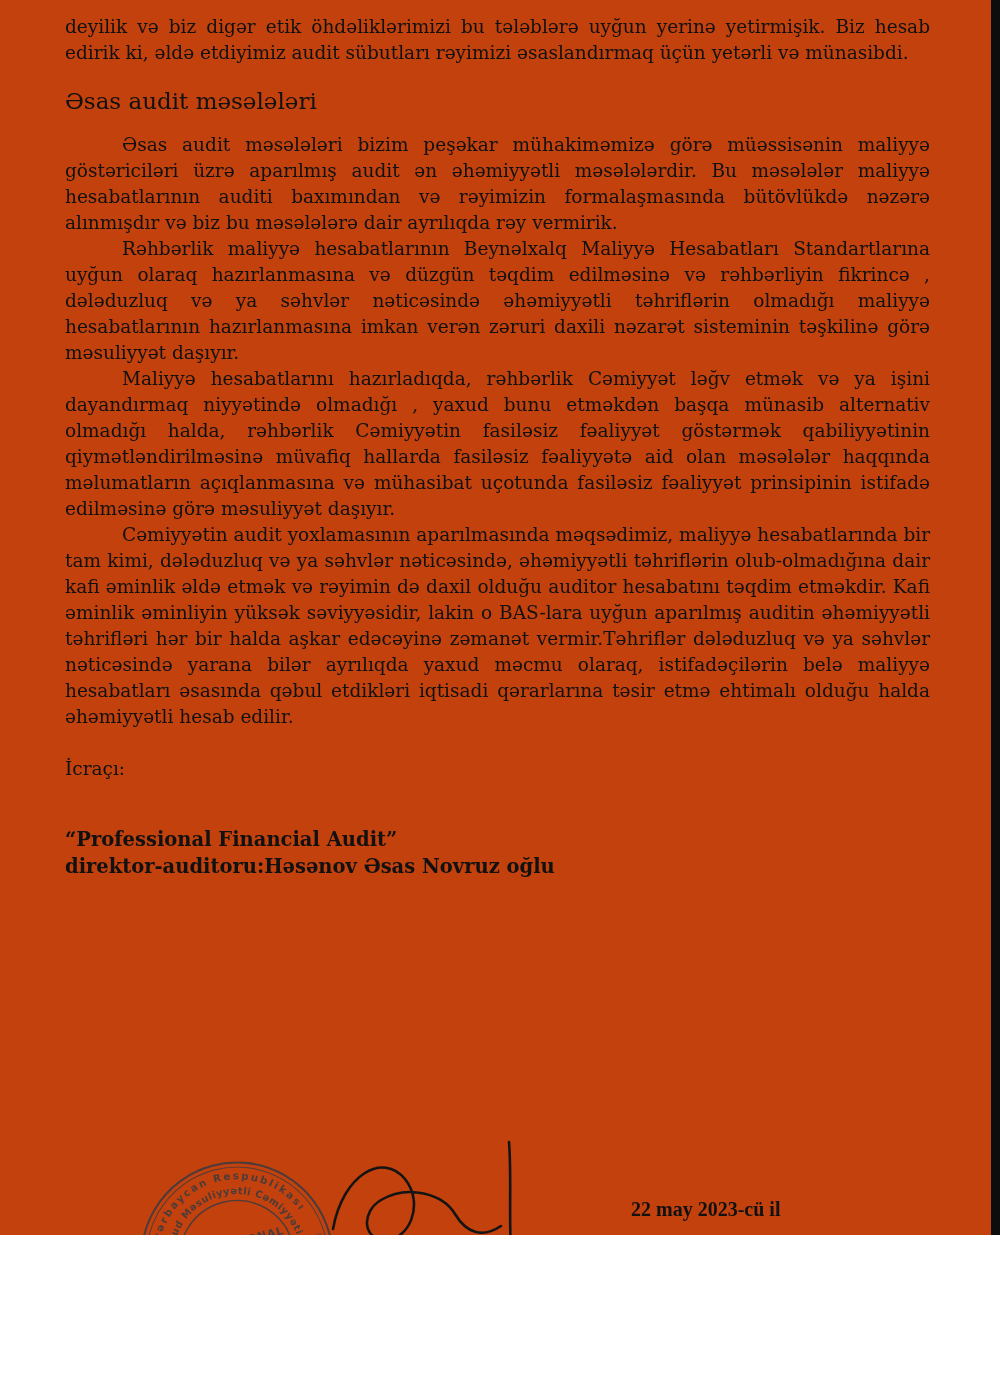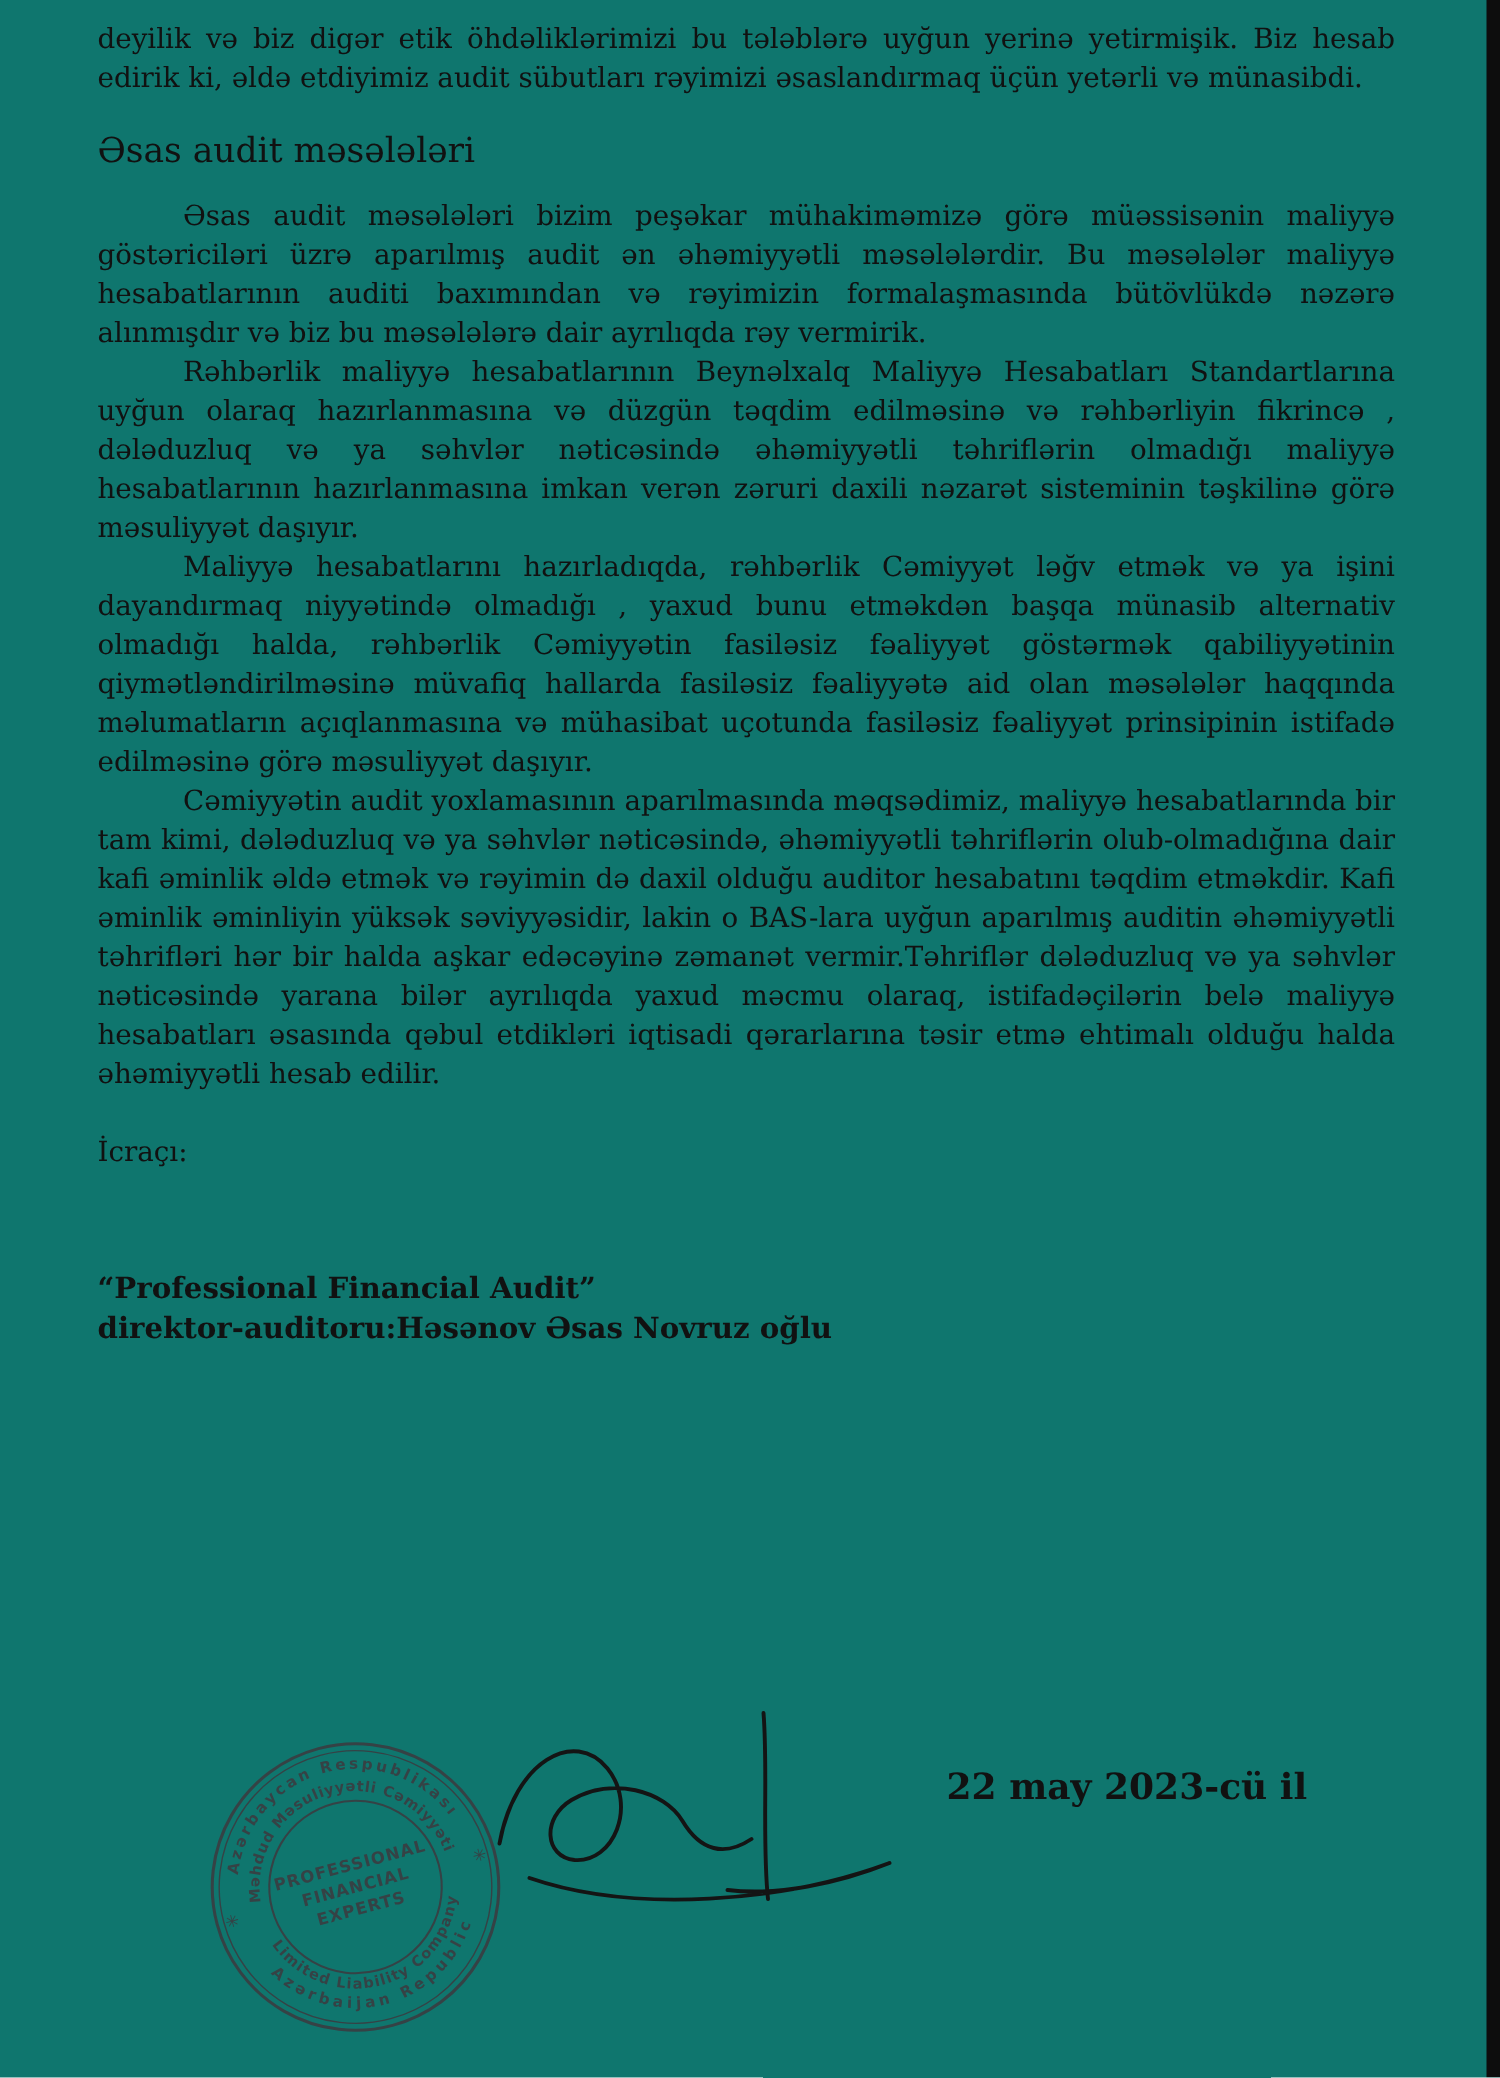--- a/index.html
+++ b/index.html
@@ -3,22 +3,22 @@
 <meta charset="utf-8">
 <style>
   html, body {
     margin: 0;
     padding: 0;
     background: #ffffff;
   }
   .page {
     position: relative;
     width: 1000px;
-    height: 1385px;
-    background: #0f766e;
+    height: 1235px;
+    background: #c2410c;
     overflow: hidden;
     font-family: "DejaVu Serif", "Liberation Serif", serif;
     color: #111111;
   }
   .content {
     padding: 14px 70px 0 65px;
   }
   .para {
     font-size: 18.5px;
     line-height: 26px;
@@ -36,21 +36,21 @@
     margin: 22px 0 18px 0;
     text-align: justify;
   }
   .executor {
     font-size: 18.5px;
     line-height: 26px;
     font-weight: normal;
     margin-top: 26px;
   }
   .company-block {
-    margin-top: 63px;
+    margin-top: 44px;
     font-weight: bold;
     font-size: 19.5px;
     line-height: 27px;
   }
   .company-block div { margin: 0; }
   .bottom-block {
     position: absolute;
     left: 65px;
     right: 70px;
     top: 1146px;
@@ -68,24 +68,25 @@
   .signature-wrap {
     position: absolute;
     left: 248px;
     top: -12px;
     width: 310px;
     height: 160px;
   }
   .date-line {
     position: absolute;
     left: 566px;
-    top: 30px;
+    top: 52px;
     font-weight: bold;
-    font-size: 24px;
+    font-size: 20px;
     white-space: nowrap;
+    font-family: Liberation Serif, serif;
   }
   .scan-bar {
     position: absolute;
     top: 0;
     right: 0;
     width: 9px;
     height: 100%;
     background: #0d0d0d;
   }
   .stamp-svg text {

